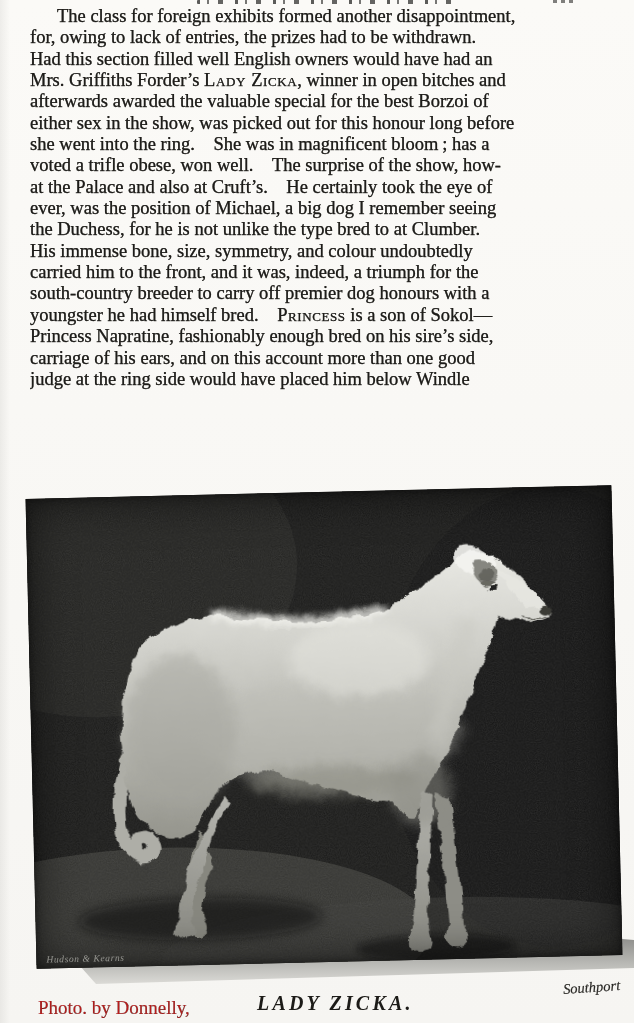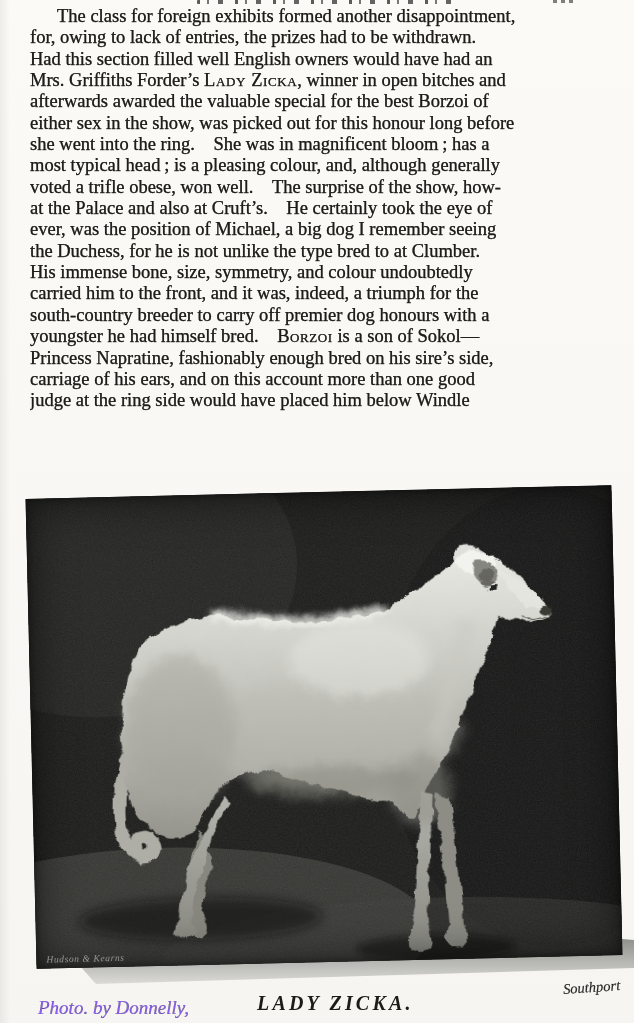--- a/index.html
+++ b/index.html
@@ -36,21 +36,21 @@
   .photo-wrap{position:absolute;left:31px;top:492px;width:586px;height:470px;z-index:2;
     background:#191918;transform:rotate(-1.35deg);transform-origin:50% 50%;overflow:hidden;}
   .photo-wrap svg{display:block;width:100%;height:100%;}
   .photo-vignette{position:absolute;inset:0;pointer-events:none;
     box-shadow:inset 0 0 46px rgba(0,0,0,.6), inset 0 0 8px rgba(0,0,0,.5);}
   .photo-watermark{position:absolute;left:10px;bottom:4px;z-index:3;
     font-style:italic;font-size:9.5px;letter-spacing:.6px;color:rgba(214,214,208,.62);}
 
   
   .caption-photographer{position:absolute;left:38px;top:997px;z-index:3;
-    font-style:italic;font-size:19px;color:#8b5cf6;
+    font-size:19px;color:#b91c1c;
     -webkit-text-stroke:.2px rgba(32,31,28,.8);}
   .caption-title{position:absolute;left:257px;top:992px;z-index:3;
     font-style:italic;font-weight:bold;font-size:20px;letter-spacing:3.2px;color:#1c1b18;text-align:center;}
   .caption-location{position:absolute;left:563px;top:979px;z-index:3;
     font-style:italic;font-size:14.5px;color:#2a2926;transform:rotate(-4deg);
     -webkit-text-stroke:.2px rgba(42,41,38,.8);}
 </style>
 </head>
 <body>
 
@@ -59,29 +59,28 @@
 <div class="cut-strip2"></div>
 
 <div class="article">
   <div class="tline first">The class for foreign exhibits formed another disappointment,</div>
   <div class="tline">for, owing to lack of entries, the prizes had to be withdrawn.</div>
   <div class="tline">Had this section filled well English owners would have had an</div>
   <div class="tline"><span>Mrs. Griffiths Forder’s </span><span class="sc">Lady Zicka</span><span>, winner in open bitches and</span></div>
   <div class="tline">afterwards awarded the valuable special for the best Borzoi of</div>
   <div class="tline">either sex in the show, was picked out for this honour long before</div>
   <div class="tline">she went into the ring. She was in magnificent bloom ; has a</div>
-  <div class="tline">most typical head ; is a pleasing colour, and, although generally</div>
   <div class="tline">voted a trifle obese, won well. The surprise of the show, how-</div>
   <div class="tline">at the Palace and also at Cruft’s. He certainly took the eye of</div>
   <div class="tline">ever, was the position of Michael, a big dog I remember seeing</div>
   <div class="tline">the Duchess, for he is not unlike the type bred to at Clumber.</div>
   <div class="tline">His immense bone, size, symmetry, and colour undoubtedly</div>
   <div class="tline">carried him to the front, and it was, indeed, a triumph for the</div>
   <div class="tline">south-country breeder to carry off premier dog honours with a</div>
-  <div class="tline"><span>youngster he had himself bred. </span><span class="sc">Borzoi</span><span> is a son of Sokol—</span></div>
+  <div class="tline"><span>youngster he had himself bred. </span><span class="sc">Princess</span><span> is a son of Sokol—</span></div>
   <div class="tline">Princess Napratine, fashionably enough bred on his sire’s side,</div>
   <div class="tline">carriage of his ears, and on this account more than one good</div>
   <div class="tline">judge at the ring side would have placed him below Windle</div>
 </div>
 
 <div class="photo-underlap"></div>
 
 <div class="photo-wrap">
   <svg viewBox="0 0 586 470" preserveAspectRatio="none">
     <defs>

